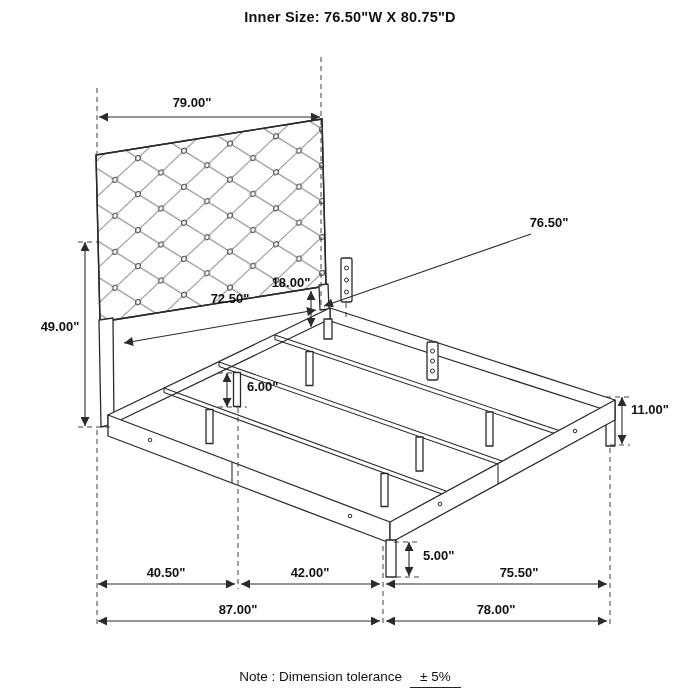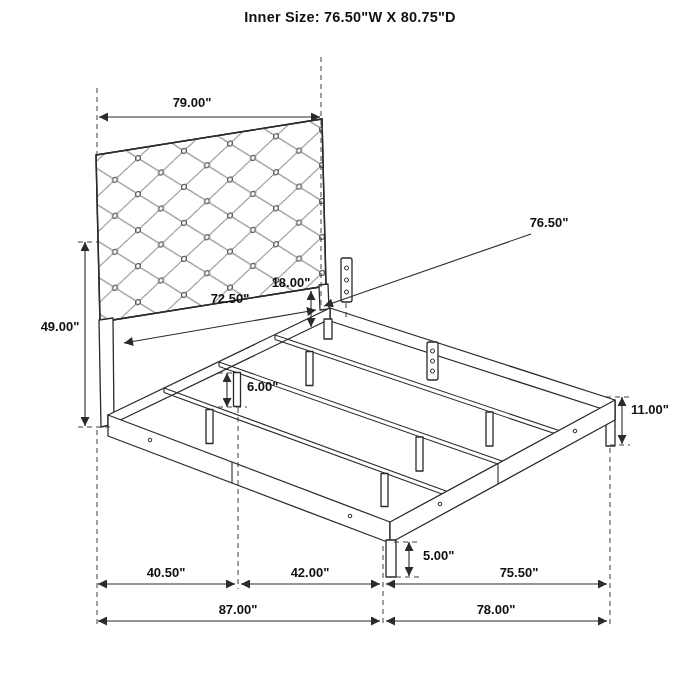--- a/index.html
+++ b/index.html
@@ -178,14 +178,17 @@
       </g>
 
       <g>
         <line class="dimline" x1="386" y1="621" x2="607" y2="621"></line>
         <text class="lbl" x="496" y="614" text-anchor="middle">78.00"</text>
       </g>
 
     </g>
   </svg>
 
+  <div class="note">
+    <span>Note : Dimension tolerance</span><span class="tol">± 5%</span>
+  </div>
 
 </div>
 
 </body></html>

